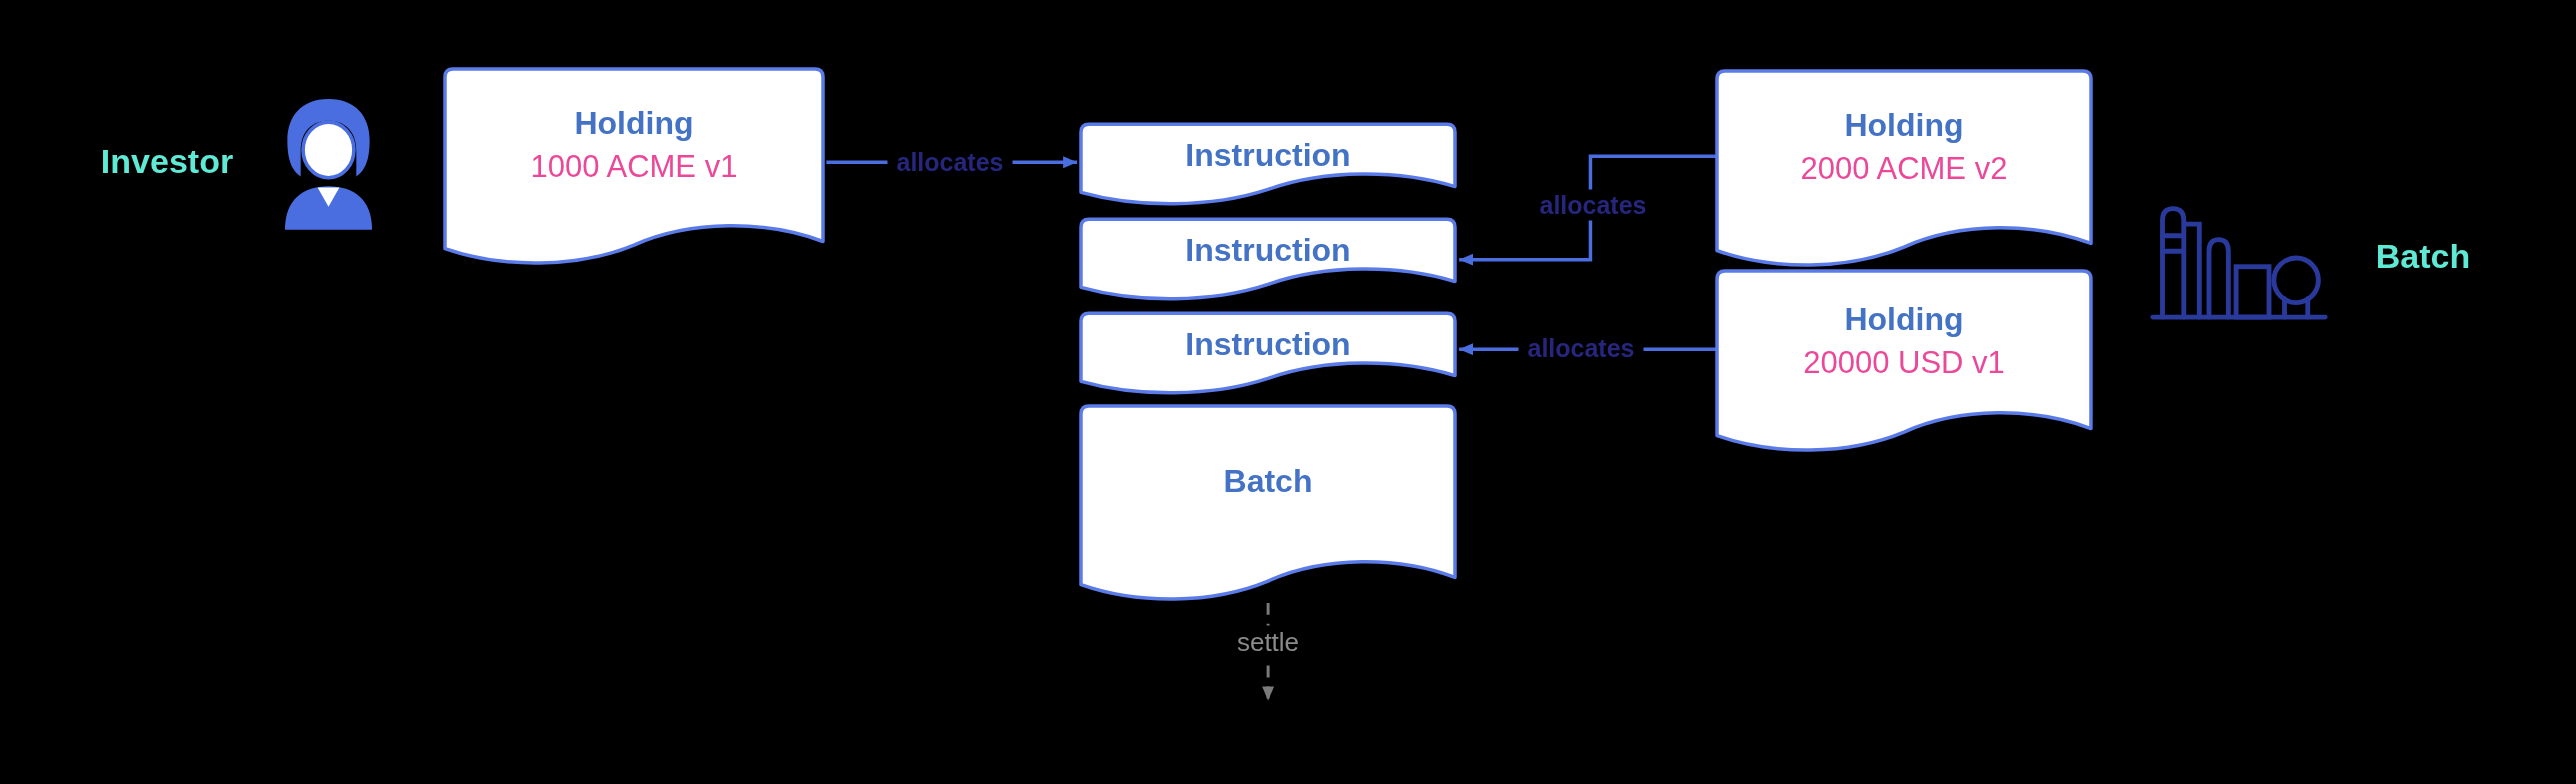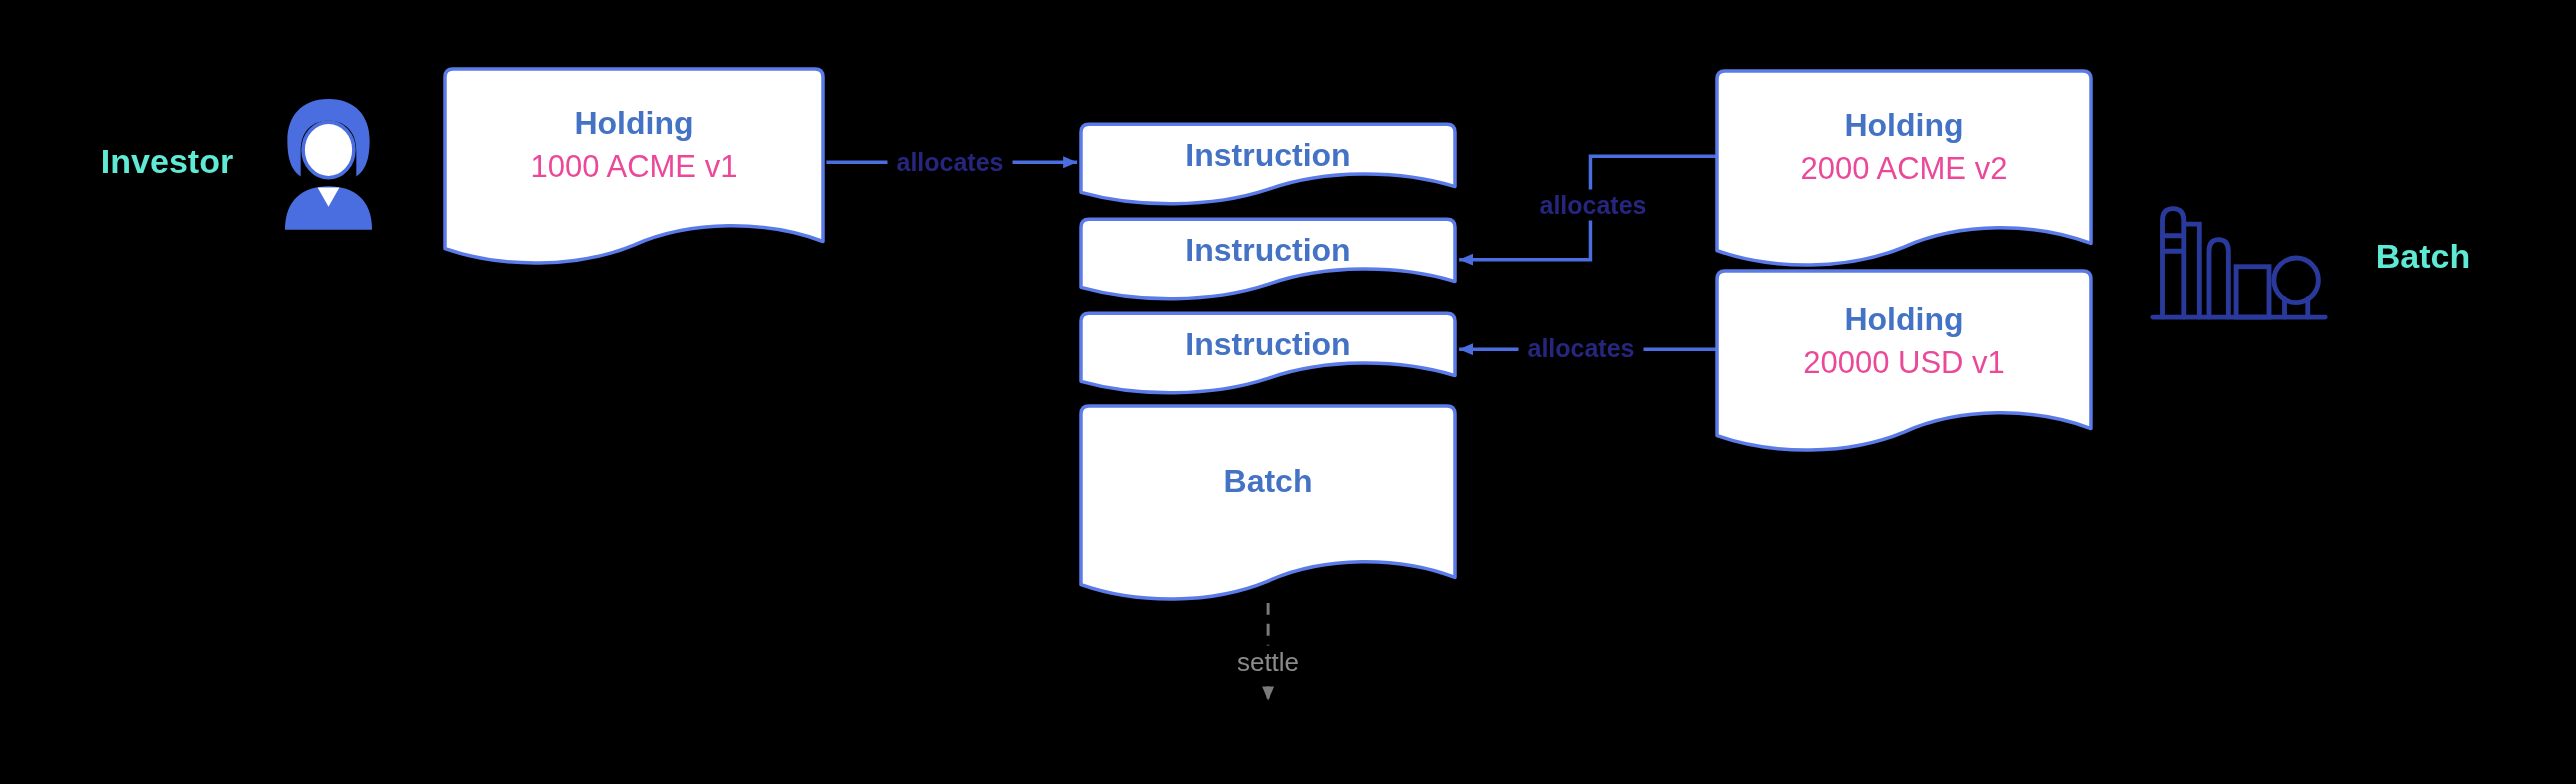--- a/index.html
+++ b/index.html
@@ -150,16 +150,16 @@
       <circle cx="154" cy="88" r="23"></circle>
       <path d="M142,107 L142,126"></path>
       <path d="M166,107 L166,126"></path>
     </svg>
   </div>
   <div class="actor-label" style="left:2423px;top:256px;">Batch</div>
 
   <div class="edge-label" style="left:950px;top:162px;">allocates</div>
   <div class="edge-label" style="left:1593px;top:205px;">allocates</div>
   <div class="edge-label" style="left:1581px;top:348px;">allocates</div>
-  <div class="settle-label" style="left:1268px;top:642px;margin-top:20px;">settle</div>
+  <div class="settle-label" style="left:1268px;top:642px;">settle</div>
 
 </div>
 
 
 </body></html>

